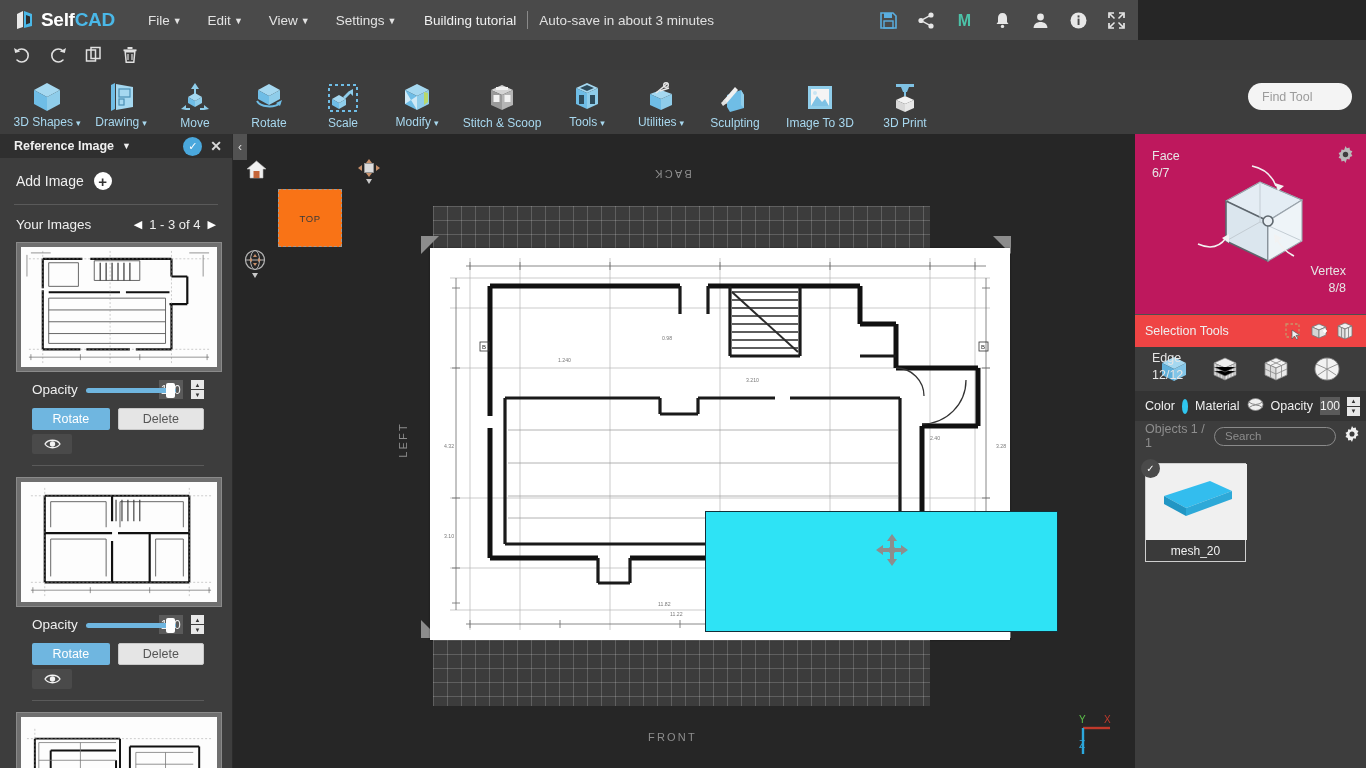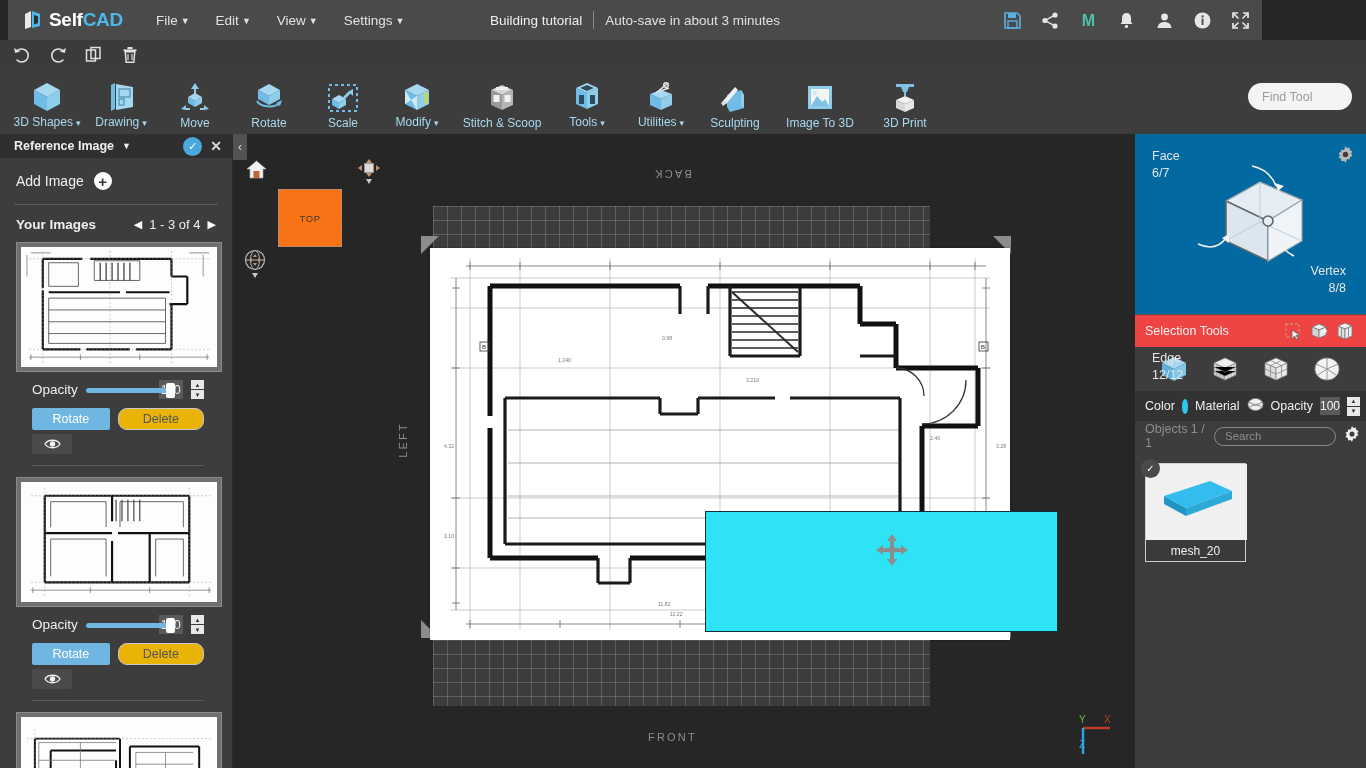--- a/index.html
+++ b/index.html
@@ -7,21 +7,21 @@
     width: 1366px; height: 768px;
     overflow: hidden;
     background: #262626;
     font-family: "Liberation Sans", sans-serif;
     -webkit-font-smoothing: antialiased;
   }
   .app { position: relative; width: 1366px; height: 768px; }
 
   
   .topbar {
-    position: absolute; left:8px; top:0; width:1254px; height:40px;
+    position: absolute; left:0; top:0; width:1138px; height:40px;
     background:#4a4a4a; display:flex; 
   }
   .logo-wrap { display:flex; align-items:center; margin-left:14px; }
   .logo-mark { width:22px; height:22px; position:relative; margin-right:5px; }
   .logo-text { font-size:19px; font-weight:600; letter-spacing:-0.3px; }
   .logo-text .s1 { color:#ffffff; }
   .logo-text .s2 { color:#4ab8e8; }
   .menu { display:flex; align-items:center; margin-left:20px; }
   .menu-item {
     color:#e3e3e3; font-size:13.5px; padding:6px 13px; cursor:pointer;
@@ -99,21 +99,21 @@
   .plus-circle {
     width:18px; height:18px; border-radius:50%; background:#fff; color:#333;
     display:flex; align-items:center; justify-content:center;
     font-size:15px; line-height:1; font-weight:bold; cursor:pointer;
   }
   .lp-divider { height:1px; background:#5a5a5a; margin:0 14px; }
   .lp-row-imgs {
     display:flex; align-items:center; justify-content:space-between;
     padding:12px 16px 10px 16px;
   }
-  .lp-imgs-label { color:#efefef; font-size:13.5px; font-weight:700; }
+  .lp-imgs-label { color:#efefef; font-size:13.5px; font-weight:400; }
   .pager { display:flex; align-items:center; gap:7px; color:#efefef; font-size:13px; }
   .pager-arrow { color:#ffffff; font-size:11px; cursor:pointer; }
 
   .img-card { padding:0 14px 0 16px; }
   .thumb {
     width:206px; height:130px; background:#6f6f6f;
     border:1px solid #8a8a8a; overflow:hidden; position:relative;
   }
   .thumb-inner { position:absolute; inset:4px; background:#fbfbfb; }
   .opacity-row {
@@ -138,23 +138,23 @@
     width:13px; height:9px; background:#e8e8e8; display:flex;
     align-items:center; justify-content:center; font-size:6px; color:#333; cursor:pointer;
   }
   .btn-row { display:flex; gap:8px; padding:3px 14px 0 16px; }
   .btn-blue {
     width:95px; height:22px; background:#6fb6e0; color:#fff;
     font-size:12.5px; display:flex; align-items:center; justify-content:center;
     cursor:pointer; border-radius:2px;
   }
   .btn-white {
-    width:105px; height:22px; background:#eab308; color:#555;
+    width:105px; height:22px; background:#e5e5e5; color:#555;
     font-size:12.5px; display:flex; align-items:center; justify-content:center;
-    cursor:pointer; border:1px solid #c8c8c8; border-radius:9px;
+    cursor:pointer; border:1px solid #c8c8c8; border-radius:2px;
   }
   .eye-row { padding:4px 0 0 16px; }
   .eye-btn {
     width:40px; height:20px; background:#4a4a4a; display:flex;
     align-items:center; justify-content:center; cursor:pointer; border-radius:2px;
   }
   .card-sep { height:1px; background:#5a5a5a; margin:11px 14px 0 16px; }
 
   
   .viewport {
@@ -212,21 +212,21 @@
   .move-cursor {
     position:absolute; left:445px; top:285px; width:34px; height:34px;
   }
   .axis-gizmo { position:absolute; left:845px; top:580px; width:45px; height:42px; }
 
   
   .rightpanel {
     position:absolute; left:1135px; top:134px; width:231px; height:634px;
     background:#3d3d3d; overflow:hidden;
   }
-  .rp-top { position:relative; height:180px; background:#0369a1;text-decoration:underline; }
+  .rp-top { position:relative; height:180px; background:#be185d;text-decoration:underline; }
   .rp-gear { position:absolute; right:12px; top:12px; cursor:pointer; }
   .rp-cube { position:absolute; left:55px; top:22px; }
   .rp-lab { position:absolute; color:#e6e6e6; font-size:12.5px; line-height:17px; }
   .lab-face { left:17px; top:14px; }
   .lab-edge { left:17px; top:216px; }
   .lab-vertex { left:133px; top:129px; text-align:right; width:78px; }
   .rp-sep { height:1px; background:#4f4f4f; }
   .rp-seltools {
     height:32px; display:flex; align-items:center; padding:0 8px 0 10px;
     background:#ef4444;

